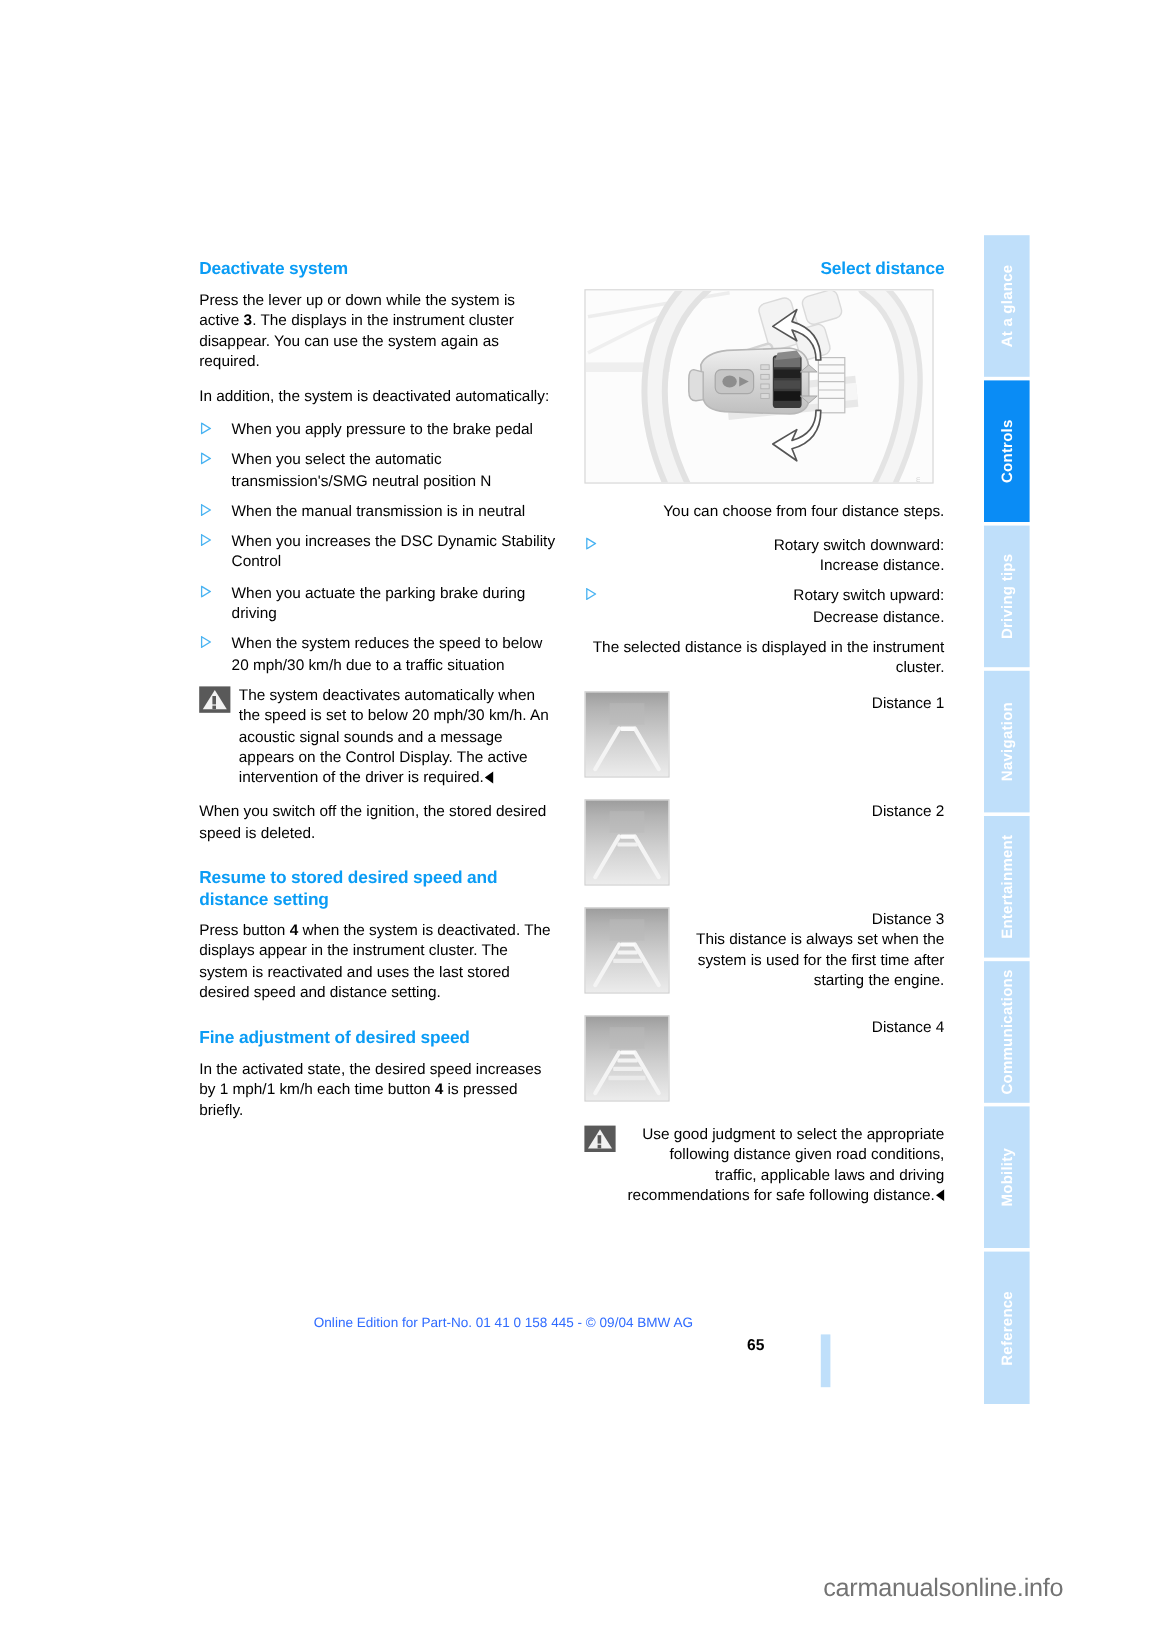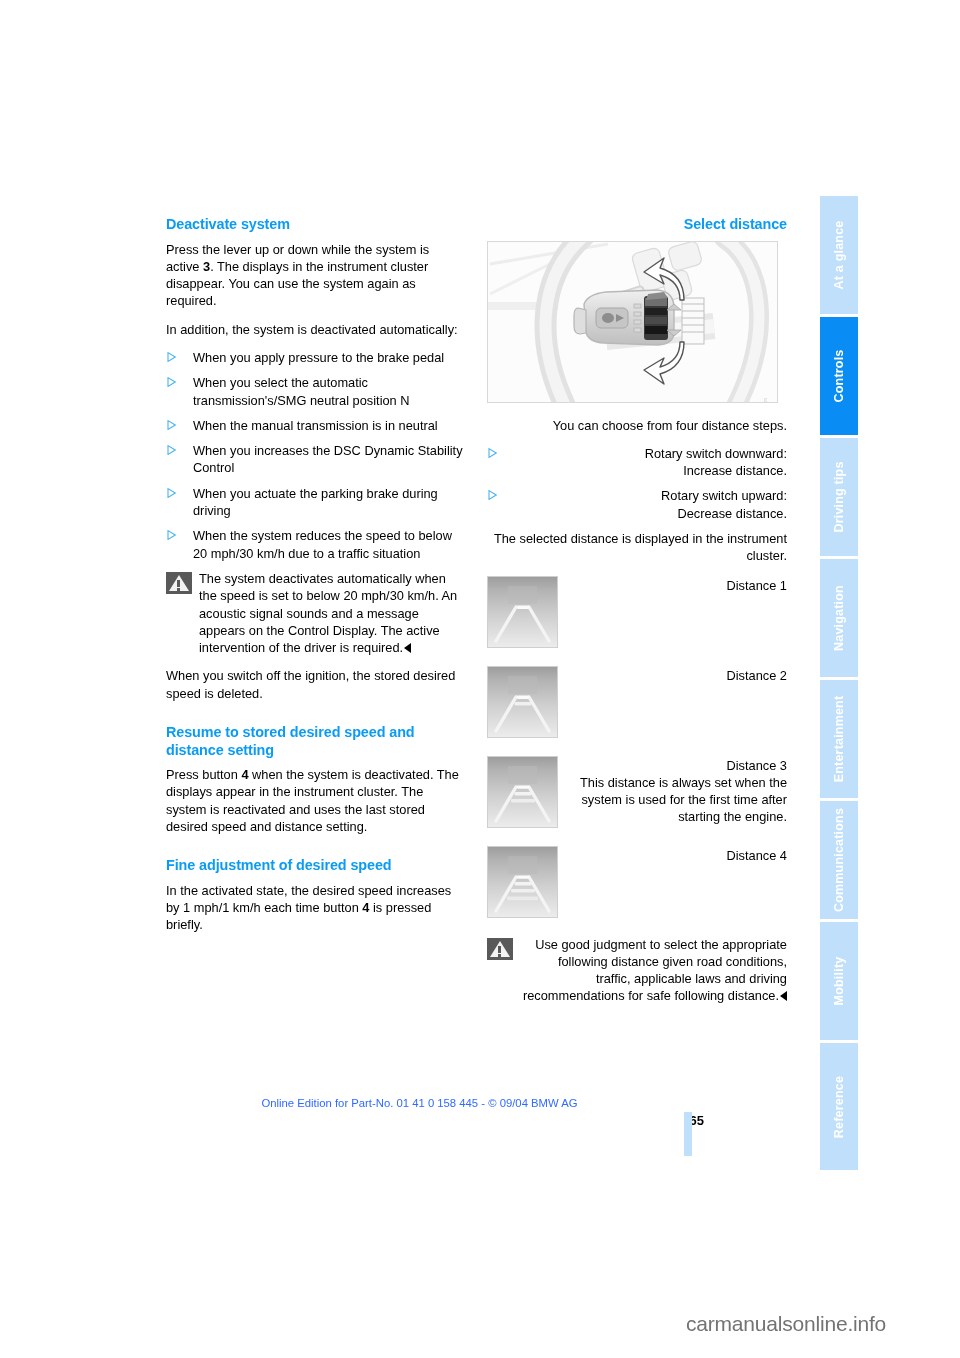--- a/index.html
+++ b/index.html
@@ -190,21 +190,21 @@
     overflow: hidden;
   }
   .dist-label {
     overflow: hidden;
     padding-top: 1px;
   }
 
   
   .page-num {
     position: absolute;
-    left: 674px;
+    left: 607px;
     top: 1113px;
     width: 30px;
     text-align: right;
     font-size: 13px;
     font-weight: bold;
     color: #000;
   }
   .edition {
     position: absolute;
     left: 166px;

